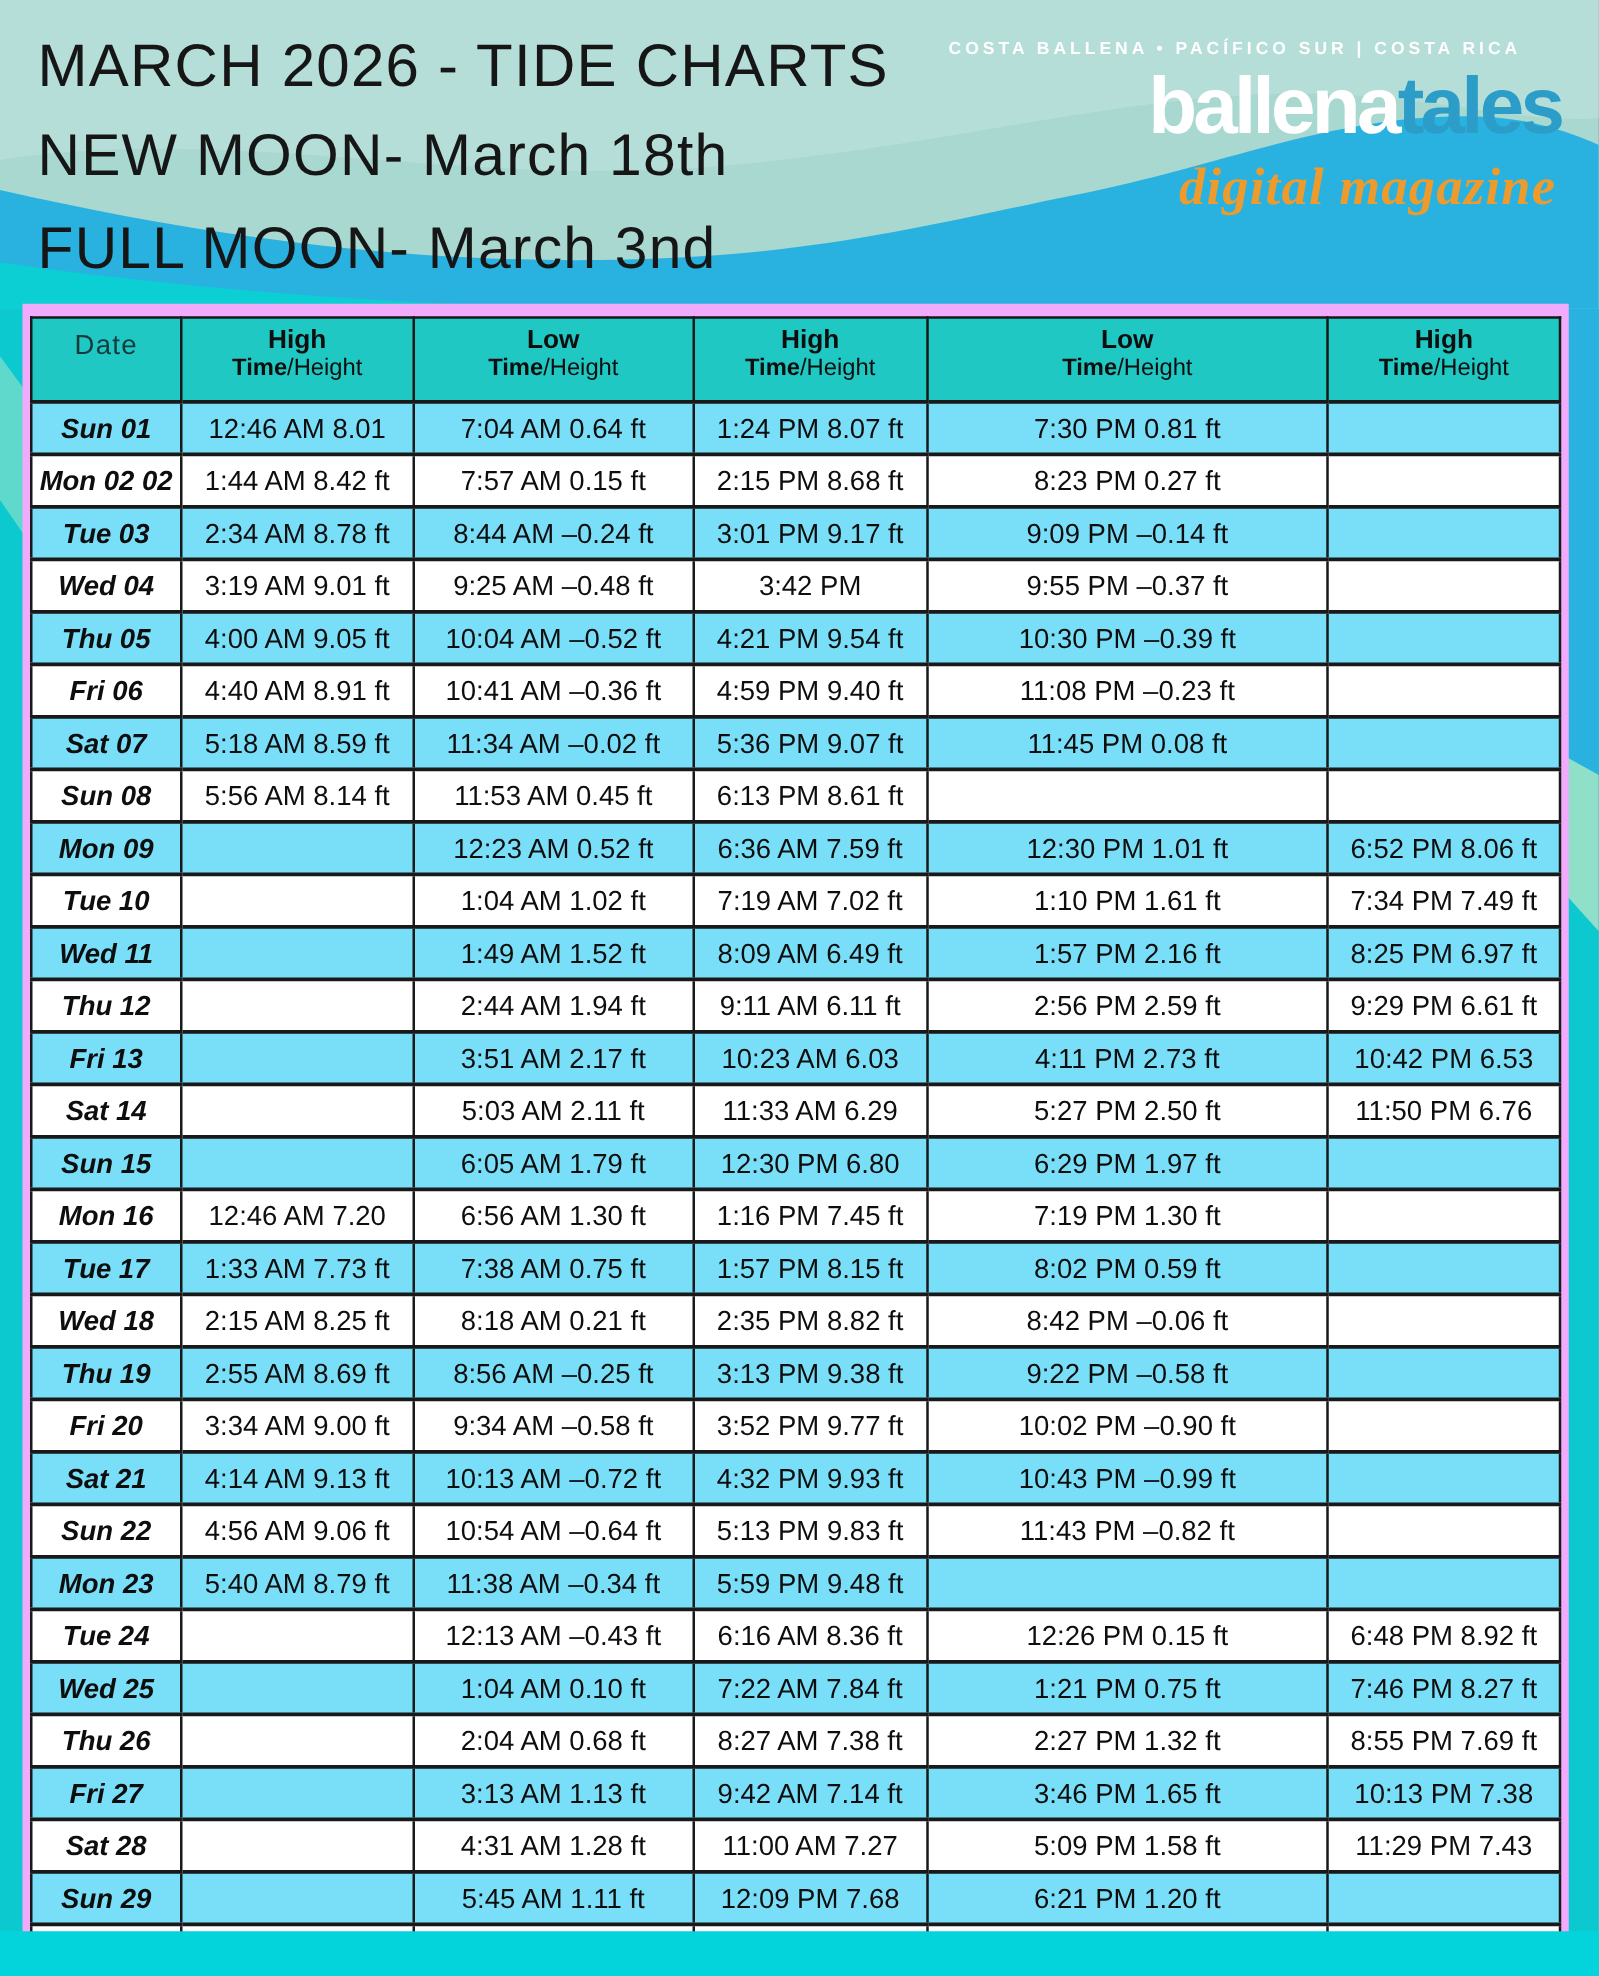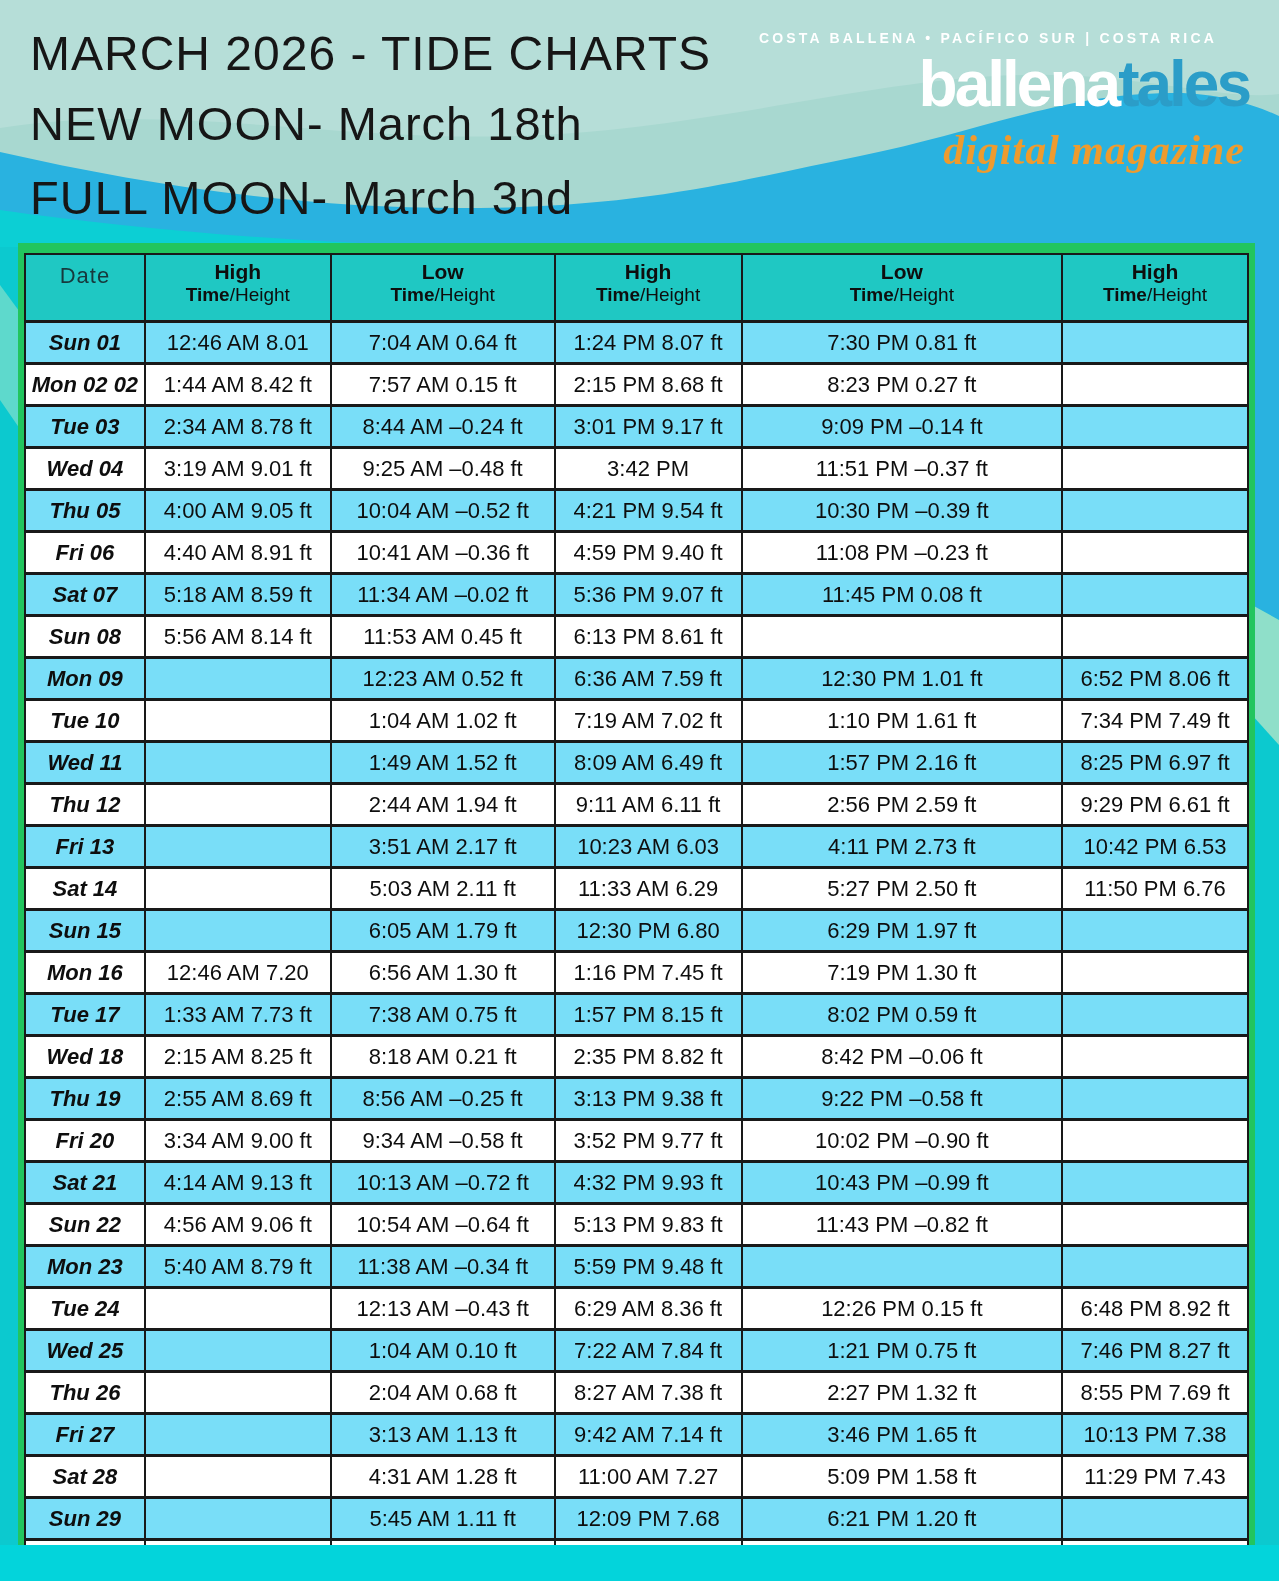--- a/index.html
+++ b/index.html
@@ -31,21 +31,21 @@
   .wordmark{position:absolute;top:52px;right:30px;font-size:64px;font-weight:bold;
     letter-spacing:-3px;line-height:1;white-space:nowrap;z-index:2;}
   .wm-white{color:#ffffff;}
   .wm-blue{color:var(--logo-blue);}
   .magazine{position:absolute;top:126px;right:34px;z-index:3;
     font-family:"Liberation Serif",serif;font-style:italic;font-weight:bold;
     font-size:42px;color:var(--logo-orange);white-space:nowrap;letter-spacing:1px;}
 
   
   .table-frame{position:absolute;left:18px;top:243px;width:1237px;height:1338px;
-    background:#22c55e;box-sizing:border-box;padding:10px 6px 0 6px;z-index:1;}
+    background:#f0abfc;box-sizing:border-box;padding:10px 6px 0 6px;z-index:1;}
   table{width:100%;border-collapse:collapse;table-layout:fixed;}
   col.c-date{width:9.8%;} col.c1{width:15.2%;} col.c2{width:18.3%;}
   col.c3{width:15.3%;} col.c4{width:26.2%;} col.c5{width:15.2%;}
 
   th{background:var(--header-bg);border:2px solid var(--border);border-bottom-width:3px;
     height:56px;vertical-align:top;padding-top:4px;}
   th.date-col{font-weight:400;font-size:22px;color:#17393c;letter-spacing:1px;padding-top:8px;}
   .col-label{font-size:21px;font-weight:bold;color:#0e0e0e;line-height:1.2;}
   .col-sub{font-size:19px;font-weight:normal;color:#0e0e0e;line-height:1.2;}
   .sub-bold{font-weight:bold;}
@@ -141,21 +141,21 @@
           <td>8:44 AM –0.24 ft</td>
           <td>3:01 PM 9.17 ft</td>
           <td>9:09 PM –0.14 ft</td>
           <td></td>
         </tr>
         <tr class="plain">
           <td class="date">Wed 04</td>
           <td>3:19 AM 9.01 ft</td>
           <td>9:25 AM –0.48 ft</td>
           <td>3:42 PM</td>
-          <td>11:51 PM –0.37 ft</td>
+          <td>9:55 PM –0.37 ft</td>
           <td></td>
         </tr>
         <tr class="shaded">
           <td class="date">Thu 05</td>
           <td>4:00 AM 9.05 ft</td>
           <td>10:04 AM –0.52 ft</td>
           <td>4:21 PM 9.54 ft</td>
           <td>10:30 PM –0.39 ft</td>
           <td></td>
         </tr>
@@ -300,21 +300,21 @@
           <td>5:40 AM 8.79 ft</td>
           <td>11:38 AM –0.34 ft</td>
           <td>5:59 PM 9.48 ft</td>
           <td></td>
           <td></td>
         </tr>
         <tr class="plain">
           <td class="date">Tue 24</td>
           <td></td>
           <td>12:13 AM –0.43 ft</td>
-          <td>6:29 AM 8.36 ft</td>
+          <td>6:16 AM 8.36 ft</td>
           <td>12:26 PM 0.15 ft</td>
           <td>6:48 PM 8.92 ft</td>
         </tr>
         <tr class="shaded">
           <td class="date">Wed 25</td>
           <td></td>
           <td>1:04 AM 0.10 ft</td>
           <td>7:22 AM 7.84 ft</td>
           <td>1:21 PM 0.75 ft</td>
           <td>7:46 PM 8.27 ft</td>

